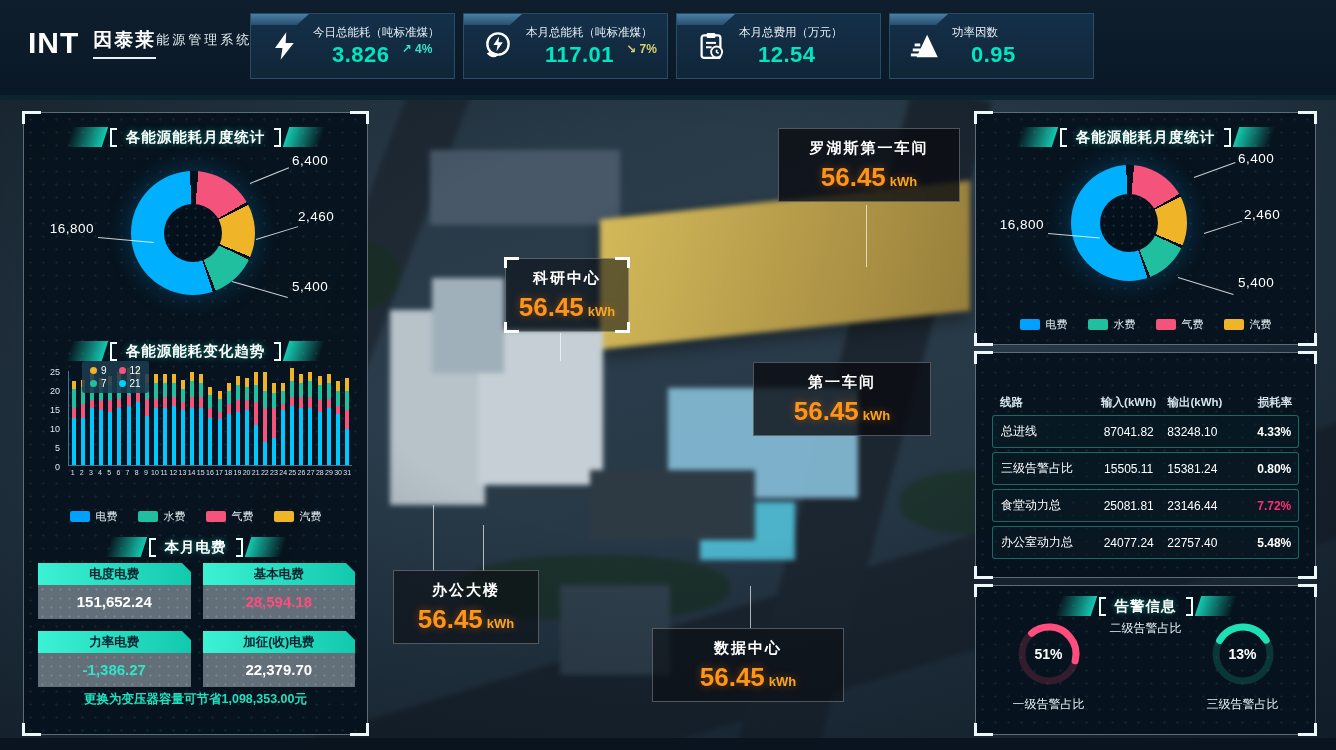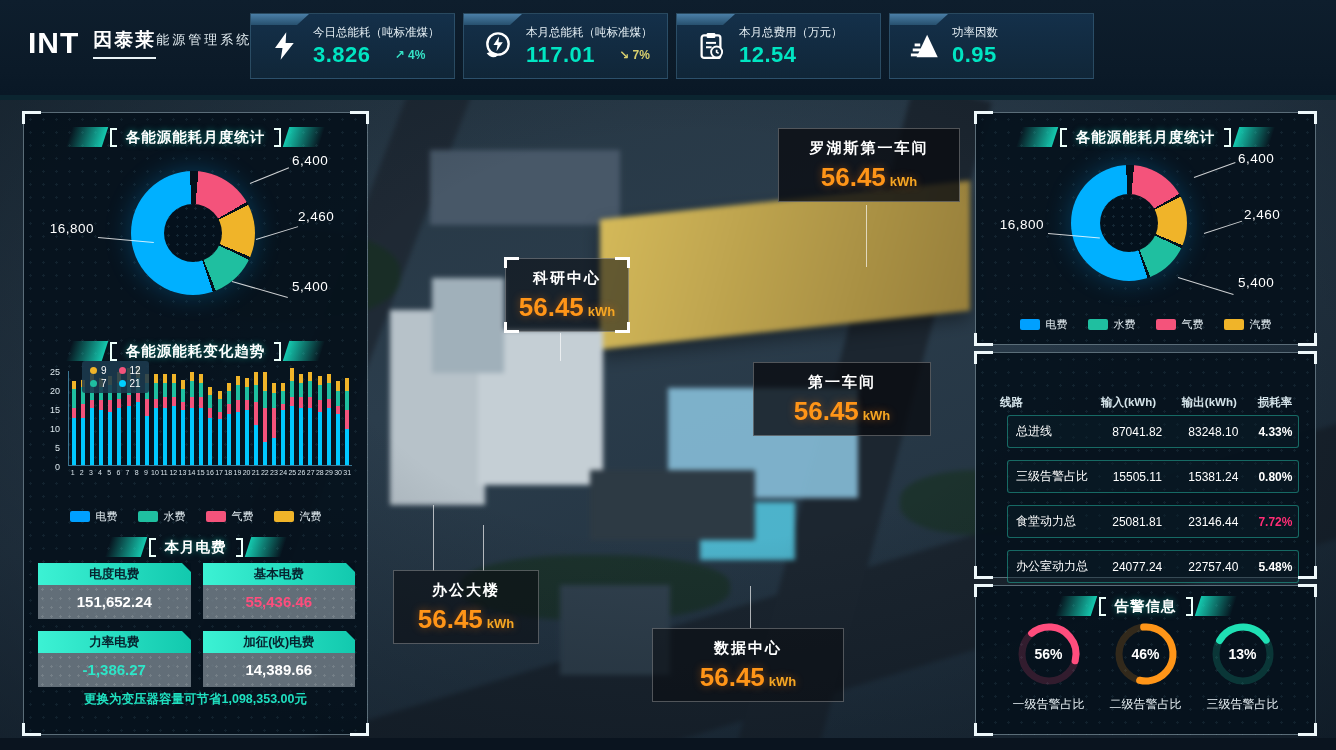--- a/index.html
+++ b/index.html
@@ -23,21 +23,21 @@
   .logo-div{width:3px;height:52px;background:rgba(190,210,220,.45);margin-left:10px;}
   #kpis{position:absolute;left:250px;top:13px;display:flex;gap:8px;z-index:31;}
   .kpi{position:relative;width:205px;height:66px;background:linear-gradient(180deg,#14304a 0%,#102638 100%);
        border:1px solid rgba(90,140,170,.35);display:flex;align-items:center;padding-left:14px;box-sizing:border-box;}
   .kpi-notch{position:absolute;left:0;top:0;width:58px;height:11px;
        background:linear-gradient(180deg,#4a7ea6,#27506e);
        clip-path:polygon(0 0,100% 0,calc(100% - 12px) 100%,0 100%);}
   .kpi-icon{width:40px;display:flex;justify-content:center;}
   .kpi-body{margin-left:8px;display:flex;flex-direction:column;gap:2px;}
   .kpi-label{font-size:11.5px;color:#e8f2f7;}
-  .kpi-line{display:flex;align-items:center;gap:24px;}
+  .kpi-line{display:flex;align-items:flex-start;gap:12px;margin-left:19px;}
   .kpi-value{font-size:22px;font-weight:800;color:#00e5c2;letter-spacing:.5px;}
   .kpi-trend{font-size:12px;font-weight:700;}
   
   .panel{position:absolute;background:rgba(5,17,28,.93);border:1px solid rgba(175,200,212,.5);
          box-sizing:border-box;z-index:20;
          background-image:radial-gradient(rgba(120,170,190,.10) 1px,rgba(0,0,0,0) 1.3px);
          background-size:13px 13px;}
   .ck{position:absolute;width:16px;height:10px;border:0 solid #eef8fb;}
   .ck.tl{left:-2px;top:-2px;border-left-width:3px;border-top-width:3px;}
   .ck.tr{right:-2px;top:-2px;border-right-width:3px;border-top-width:3px;}
@@ -84,26 +84,26 @@
   #fees{position:absolute;left:14px;top:450px;width:317px;display:grid;grid-template-columns:1fr 1fr;gap:12px;}
   .fee{display:flex;flex-direction:column;}
   .fee-h{position:relative;height:22px;line-height:22px;text-align:center;font-size:12.5px;font-weight:800;color:#06222e;
          background:linear-gradient(90deg,#3cf2d4,#12c9ae);}
   .fee-h::after{content:"";position:absolute;right:0;top:0;border-top:9px solid #04111c;border-left:9px solid transparent;}
   .fee-v{height:34px;line-height:34px;text-align:center;font-size:15px;font-weight:800;background:rgba(118,130,140,.82);
          background-image:radial-gradient(rgba(255,255,255,.12) 1px,rgba(0,0,0,0) 1.2px);background-size:9px 9px;}
   #savings{position:absolute;left:0;right:0;top:578px;text-align:center;font-size:12.5px;font-weight:700;color:#1fe0c0;}
   
   .thead{position:absolute;left:16px;right:16px;top:42px;display:flex;font-size:11.5px;color:#d5e4ea;font-weight:700;}
-  #loss-rows{position:absolute;left:16px;right:16px;top:62px;display:flex;flex-direction:column;gap:12px;margin-left:15px;}
+  #loss-rows{position:absolute;left:16px;right:16px;top:62px;display:flex;flex-direction:column;gap:4px;}
   .lrow{height:31px;border:1px solid rgba(46,230,200,.4);border-radius:3px;background:rgba(10,32,42,.45);
         display:flex;align-items:center;font-size:12px;color:#fff;}
   .c0{width:90px;text-align:left;padding-left:8px;}
   .c1{width:78px;text-align:center;}
-  .c2{width:84px;text-align:center;}
+  .c2{width:84px;}
   .c3{width:48px;text-align:center;font-weight:700;}
   .thead .c0{padding-left:8px;}
   
   #gauges{position:absolute;left:0;right:0;top:34px;display:flex;justify-content:space-around;padding:0 24px;}
   .gauge{display:flex;flex-direction:column;align-items:center;gap:8px;}
   .gwrap{position:relative;width:68px;height:68px;}
   .gpct{position:absolute;inset:0;display:flex;align-items:center;justify-content:center;font-size:14px;font-weight:800;color:#fff;}
   .glabel{font-size:12px;color:#e8f1f5;}
   
   .blabel{position:absolute;z-index:15;background:rgba(10,13,18,.80);border:1px solid rgba(255,255,255,.28);
@@ -543,29 +543,29 @@
       <span class="brk r"></span>
         <span class="wing r"></span>
     </div>
     <div id="fees">
         <div class="fee">
           <div class="fee-h">电度电费</div>
           <div class="fee-v" style="color:#ffffff">151,652.24</div>
         </div>
         <div class="fee">
           <div class="fee-h">基本电费</div>
-          <div class="fee-v" style="color:#ff4d7d">55,436.46</div>
+          <div class="fee-v" style="color:#ff4d7d">28,594.18</div>
         </div>
         <div class="fee">
           <div class="fee-h">力率电费</div>
           <div class="fee-v" style="color:#2de6c8">-1,386.27</div>
         </div>
         <div class="fee">
           <div class="fee-h">加征(收)电费</div>
-          <div class="fee-v" style="color:#ffffff">14,389.66</div>
+          <div class="fee-v" style="color:#ffffff">22,379.70</div>
         </div>
       </div>
     <div id="savings">更换为变压器容量可节省1,098,353.00元</div>
   <i class="ck tl"></i>
       <i class="ck tr"></i>
       <i class="ck bl"></i>
       <i class="ck br"></i>
     </div>
 
   <div id="p-rt" class="panel">
@@ -656,28 +656,24 @@
         <span class="brk l"></span>
       <span class="sec-t">告警信息</span>
       <span class="brk r"></span>
         <span class="wing r"></span>
     </div>
     <div id="gauges">
         <div class="gauge">
           <div class="gwrap"><svg width="68" height="68" viewBox="0 0 68 68">
               <circle cx="34" cy="34" r="27" fill="none" stroke="#ff4d7d" stroke-opacity="0.18" stroke-width="7"></circle>
               <circle cx="34" cy="34" r="27" fill="none" stroke="#ff4d7d" stroke-width="7" stroke-linecap="round" stroke-dasharray="67.85840131753953 169.64600329384882" transform="rotate(-130 34 34)"></circle>
-            </svg><span class="gpct">56%</span></div>
+            </svg><span class="gpct">51%</span></div>
           <span class="glabel">一级告警占比</span>
         </div>
         <div class="gauge">
-          <div class="gwrap"><svg width="68" height="68" viewBox="0 0 68 68">
-              <circle cx="34" cy="34" r="27" fill="none" stroke="#ff9518" stroke-opacity="0.18" stroke-width="7"></circle>
-              <circle cx="34" cy="34" r="27" fill="none" stroke="#ff9518" stroke-width="7" stroke-linecap="round" stroke-dasharray="93.30530181161686 169.64600329384882" transform="rotate(-95 34 34)"></circle>
-            </svg><span class="gpct">46%</span></div>
           <span class="glabel">二级告警占比</span>
         </div>
         <div class="gauge">
           <div class="gwrap"><svg width="68" height="68" viewBox="0 0 68 68">
               <circle cx="34" cy="34" r="27" fill="none" stroke="#1fe0b4" stroke-opacity="0.18" stroke-width="7"></circle>
               <circle cx="34" cy="34" r="27" fill="none" stroke="#1fe0b4" stroke-width="7" stroke-linecap="round" stroke-dasharray="55.98318108697011 169.64600329384882" transform="rotate(-150 34 34)"></circle>
             </svg><span class="gpct">13%</span></div>
           <span class="glabel">三级告警占比</span>
         </div>
       </div>

